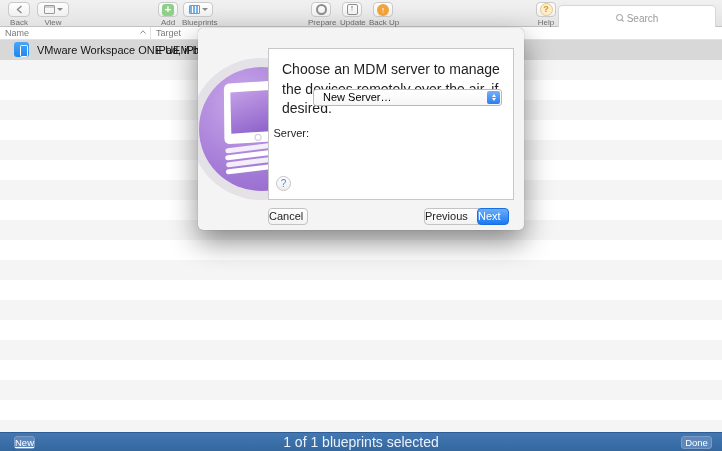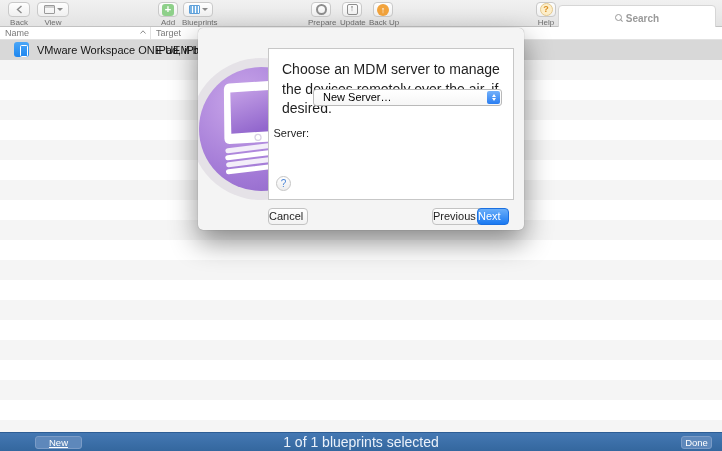--- a/index.html
+++ b/index.html
@@ -33,21 +33,21 @@
              font-size:9px; line-height:12px; text-align:center; font-weight:bold; }
   .tag-icon { width:13px; height:8px; background:#4a90d9; border-radius:2px 4px 4px 2px;
              position:relative; }
   .tag-icon::after { content:""; position:absolute; left:2px; top:2.5px; width:3px; height:3px;
              border-radius:50%; background:#fff; }
   .help-icon { width:13px; height:13px; border-radius:50%; background:#fdeec9;
              border:1px solid #e4c98e; color:#d98e22; font-size:9px; line-height:11px;
              text-align:center; font-weight:bold; }
   .search-field { position:absolute; left:558px; top:5px; width:158px; height:26px;
              background:#fff; border:1px solid #d6d6d6; border-radius:4px;
-             display:flex; align-items:center; justify-content:center; gap:3px;font-weight:bold; }
+             display:flex; align-items:center; justify-content:center; gap:3px; }
   .search-field .ph { font-size:10px; color:#9a9a9a; }
 
   
   .col-header { position:absolute; left:0; top:27px; width:722px; height:13px;
              background:#fff; border-bottom:1px solid #e2e2e2; font-size:9px; color:#7a7a7a; }
   .col-header .col-name   { position:absolute; left:5px;  top:1px; }
   .col-header .col-target { position:absolute; left:156px; top:1px; }
   .col-divider { position:absolute; left:150px; top:0; width:1px; height:13px; background:#e2e2e2; }
   .sort-chevron { position:absolute; left:140px; top:3px; width:6px; height:4px; }
 
@@ -88,31 +88,31 @@
             border-bottom:3px solid #fff; }
   .tri-dn { width:0; height:0; border-left:2.5px solid transparent; border-right:2.5px solid transparent;
             border-top:3px solid #fff; }
   .dlg-help { position:absolute; left:7px; bottom:8px; width:15px; height:15px; border-radius:50%;
             border:1px solid #c6c6c6; background:linear-gradient(#fff,#ededed); color:#4b86d8;
             font-size:10px; line-height:13px; text-align:center; }
   .dlg-btn { position:absolute; top:180px; height:17px; border-radius:4px; font-size:11px;
             line-height:15px; text-align:left; background:linear-gradient(#fff,#f2f2f2);
             border:1px solid #c3c3c3; color:#1f1f1f; }
   .btn-cancel   { left:70px;  width:40px; }
-  .btn-previous { left:234px; width:62px; }
+  .btn-previous { left:226px; width:62px; }
   .btn-next     { left:279px; width:32px; background:linear-gradient(#69aef9,#1a79f2);
                   border-color:#1a6fe0; color:#fff; }
 
   
   .bottombar { position:absolute; left:0; top:432px; width:722px; height:19px;
             background:linear-gradient(#4478b3,#34679e); border-top:1px solid #2d5d94; }
   .bar-btn { position:absolute; top:3px; height:13px; border-radius:3px;
             background:#5e88bb; border:1px solid #7b9cc7; color:#fff; font-size:9.5px;
             line-height:11px; text-align:center; }
-  .btn-new  { left:35px;  width:47px;text-decoration:underline; }
+  .btn-new  { left:14px;  width:21px;text-decoration:underline; }
   .btn-done { left:681px; width:31px; }
   .bar-status { position:absolute; left:0; top:0; width:722px; text-align:center;
             font-size:14px; color:#eaf1fa; line-height:19px; }
 
   .mag { width:8px; height:8px; position:relative; }
   .mag::before { content:""; position:absolute; left:0; top:0; width:5px; height:5px;
             border:1px solid #9a9a9a; border-radius:50%; }
   .mag::after { content:""; position:absolute; left:5.5px; top:5.5px; width:3px; height:1px;
             background:#9a9a9a; transform:rotate(45deg); }
 </style>

